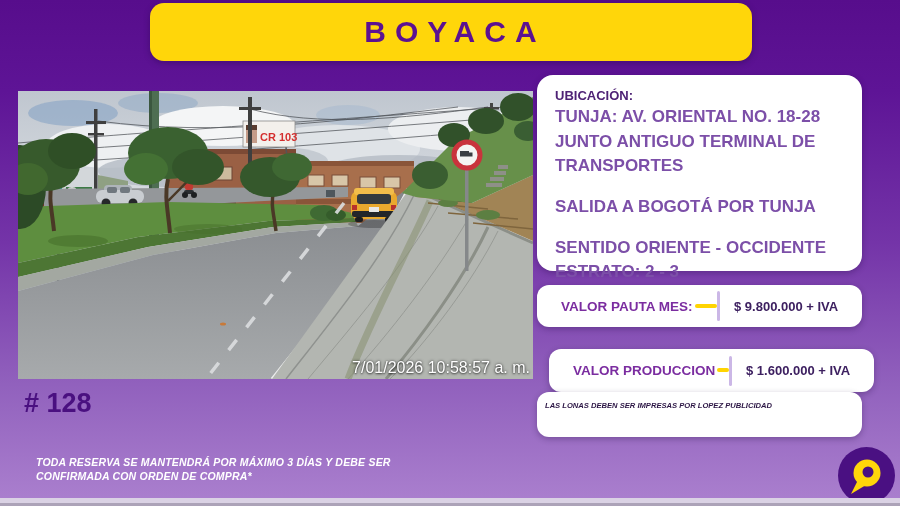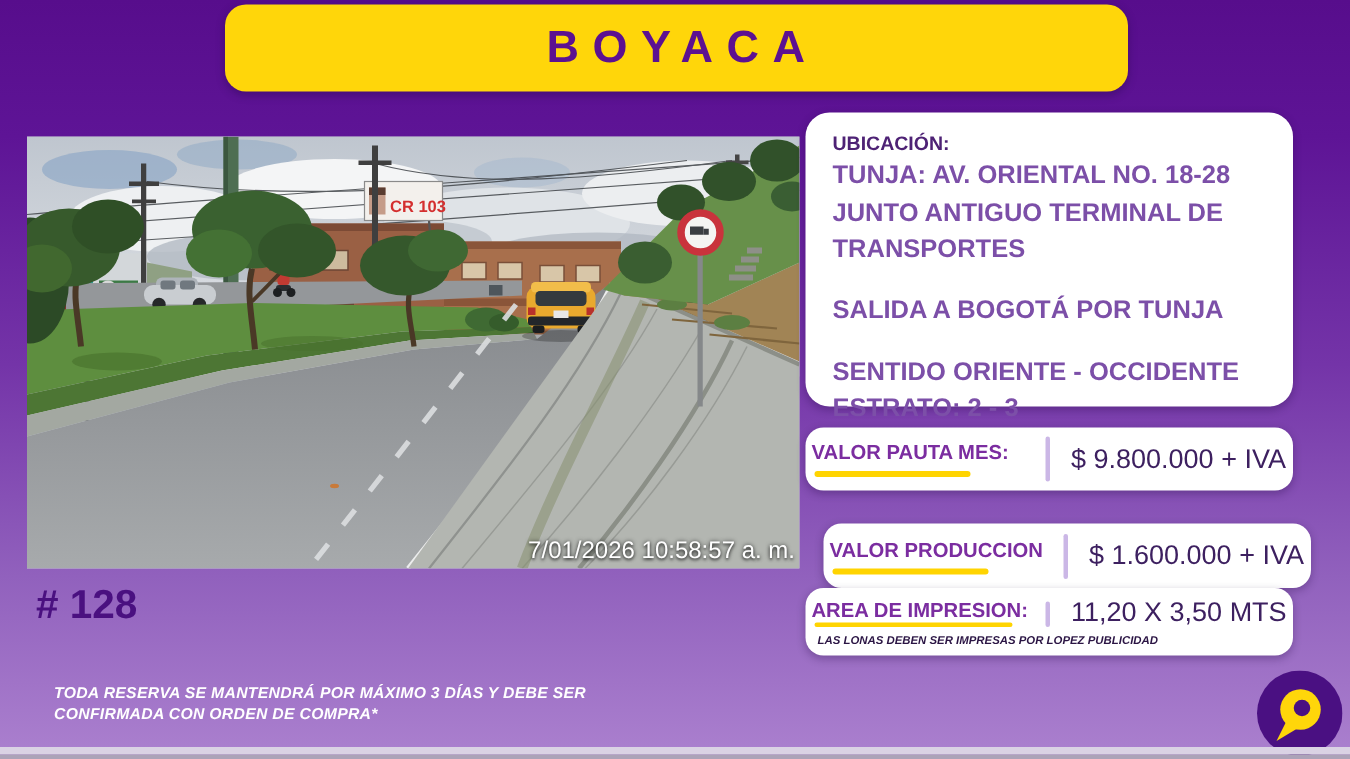--- a/index.html
+++ b/index.html
@@ -37,25 +37,25 @@
     box-shadow:0 2px 6px rgba(30,5,60,.30);
   }
   .loc-card{top:75px; height:196px; border-radius:16px; padding:13px 18px 12px 18px; box-sizing:border-box;}
   .loc-heading{font-size:13px; font-weight:bold; color:#4e2275; margin:0 0 2px 0;}
   .loc-line{font-size:17px; font-weight:bold; color:#7c4fa8; line-height:1.45; margin:0;}
   .loc-gap{height:16px;}
   .vcard{border-radius:12px; display:flex; align-items:center;}
   .vcard-pauta{top:285px; height:42px;}
   .vcard-prod{top:349px; height:43px;margin-left:12px;}
   .vcard-area{top:392px; height:45px; display:block; padding-top:6px; box-sizing:border-box;}
-  .vlabel-wrap{width:156px; padding-left:4px; display:flex; flex-direction:column;}
+  .vlabel-wrap{width:156px; padding-left:24px; display:flex; flex-direction:row;}
   .vlabel{font-size:13.5px; font-weight:bold; color:#7b2da0; white-space:nowrap;}
   .vunderline{width:104px; height:4px; background:#ffd401; border-radius:2px; margin-top:5px; margin-left:2px;}
   .vdivider{width:3px; height:30px; background:#cbb7e6; border-radius:2px; margin-left:0px;}
-  .vvalue{font-size:18px; font-weight:normal; color:#3d2060; margin-left:14px; white-space:nowrap;}
+  .vvalue{font-size:13px; font-weight:bold; color:#3d2060; margin-left:14px; white-space:nowrap;}
   .area-row{display:flex; align-items:center;}
   .area-row .vlabel{font-size:13.5px;}
   .area-row .vunderline{margin-top:1px; height:3.5px; width:132px;}
   .vdivider.small{height:17px; align-self:flex-start; margin-top:3px;}
   .area-note{font-size:7.6px; font-weight:bold; font-style:italic; color:#2b1544; margin:3px 0 0 8px; white-space:nowrap;}
   
   .ref-number{
     position:absolute; left:24px; top:388px;
     font-size:27px; font-weight:bold; color:#4a1080;
   }
@@ -299,28 +299,20 @@
   <div class="card vcard vcard-prod">
     <div class="vlabel-wrap">
       <span class="vlabel">VALOR PRODUCCION</span>
       <span class="vunderline"></span>
     </div>
     <span class="vdivider"></span>
     <span class="vvalue">$ 1.600.000 + IVA</span>
   </div>
 
   <div class="card vcard vcard-area">
-    <div class="area-row">
-      <div class="vlabel-wrap">
-        <span class="vlabel">AREA DE IMPRESION:</span>
-        <span class="vunderline"></span>
-      </div>
-      <span class="vdivider small"></span>
-      <span class="vvalue">11,20 X 3,50 MTS</span>
-    </div>
     <div class="area-note">LAS LONAS DEBEN SER IMPRESAS POR LOPEZ PUBLICIDAD</div>
   </div>
 
   <div class="ref-number"># 128</div>
 
   <div class="footer-note">
     <span>TODA RESERVA SE MANTENDRÁ POR MÁXIMO 3 DÍAS Y DEBE SER</span>
     <span>CONFIRMADA CON ORDEN DE COMPRA*</span>
   </div>
 

